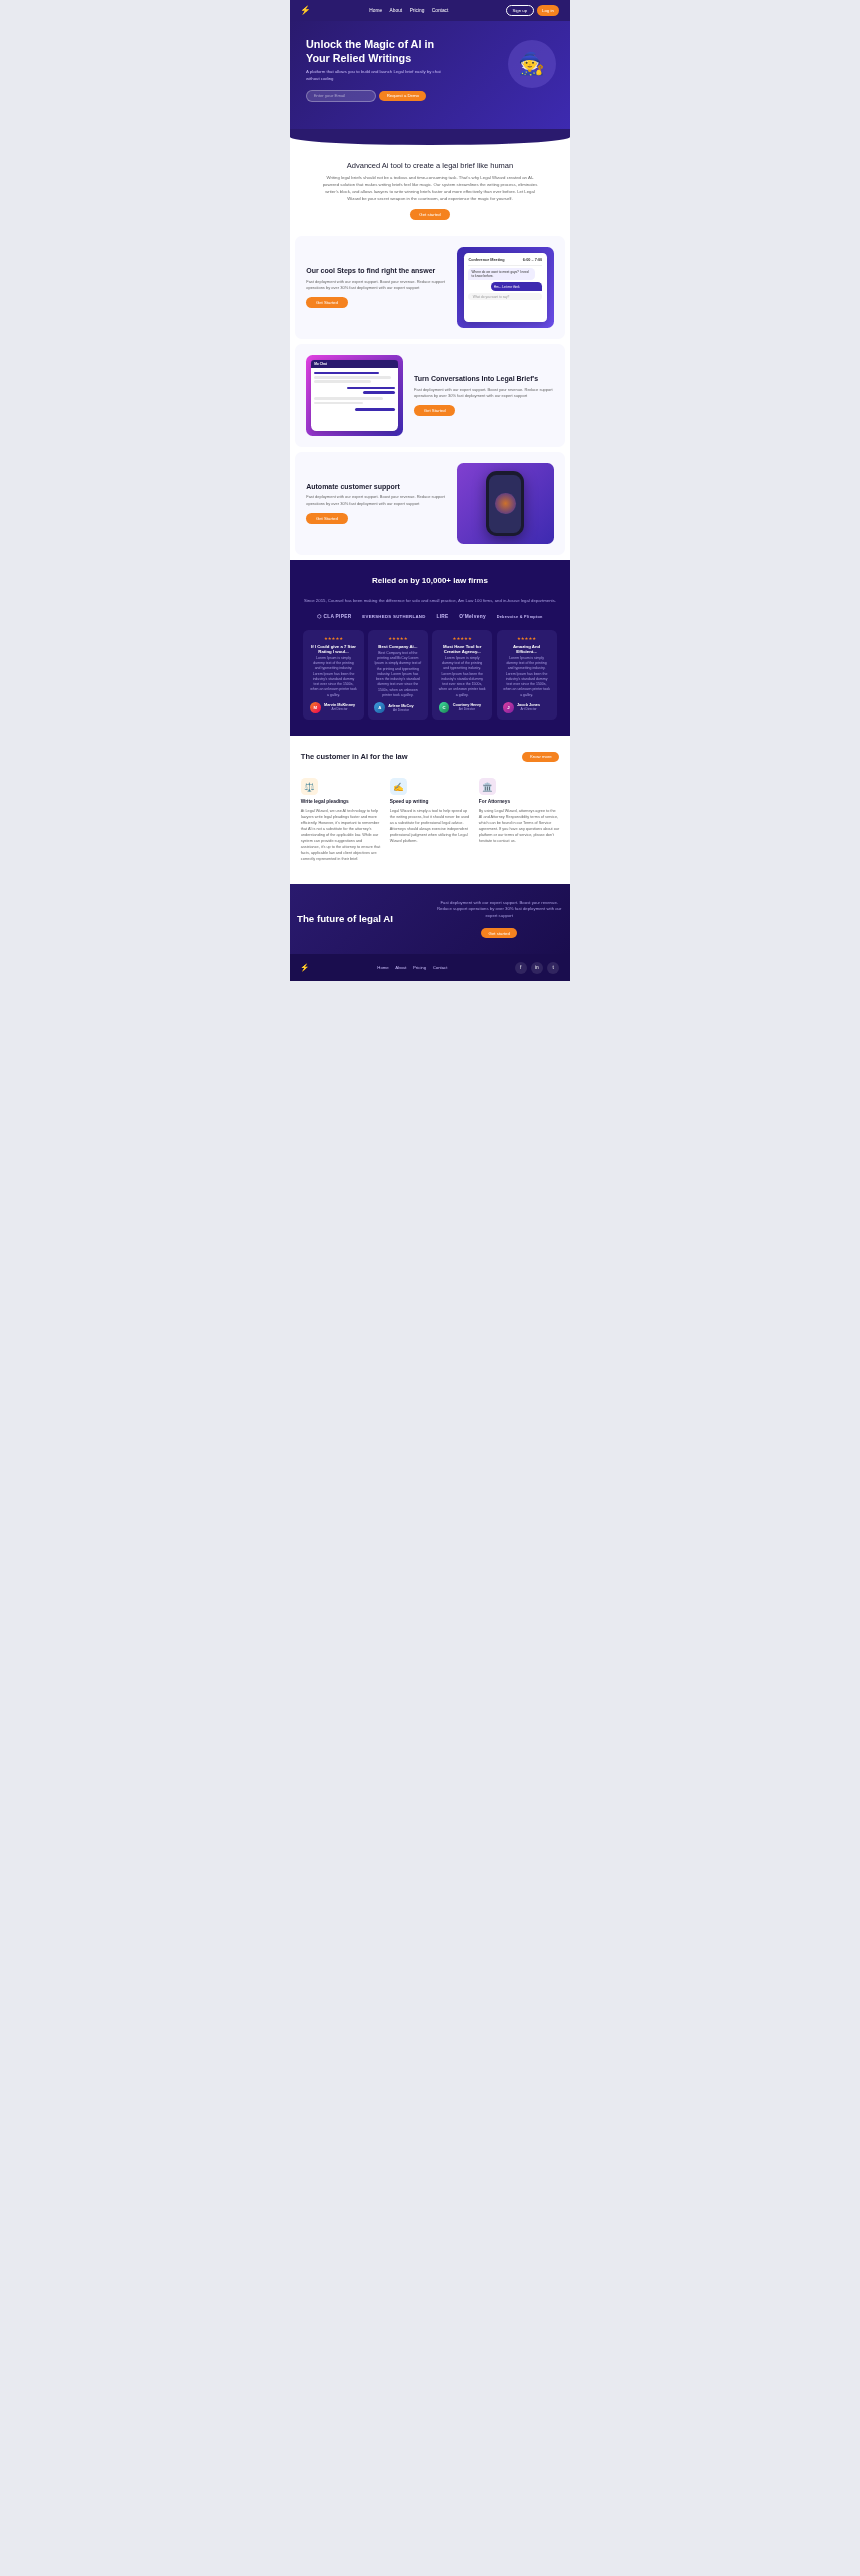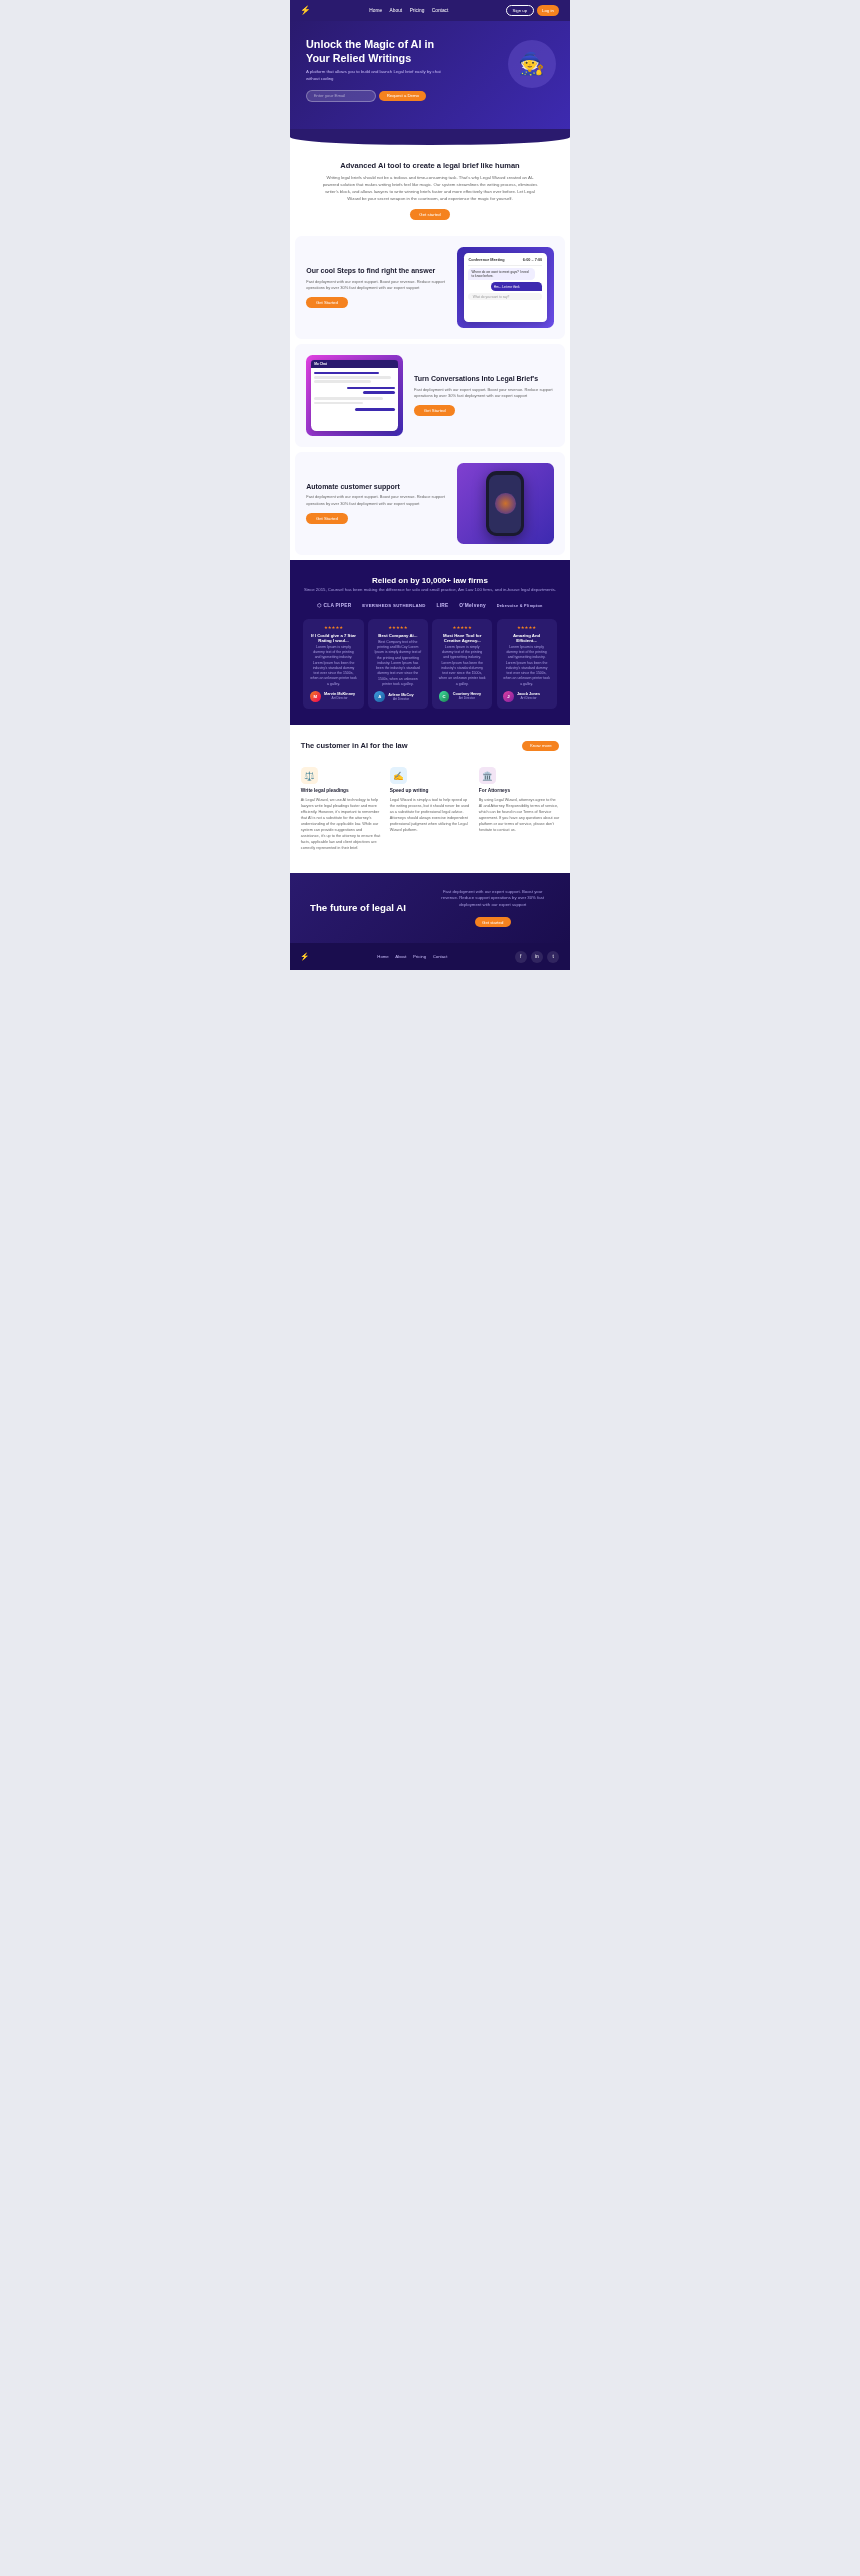--- a/index.html
+++ b/index.html
@@ -92,21 +92,21 @@
       background: rgba(100,80,200,0.5);
       display: flex;
       align-items: center;
       justify-content: center;
       font-size: 21.5px;
     }
 
     
     .section { padding: 16px 16px; }
     .section-center { text-align: center; }
-    .section h2 { font-size: 7.5px; font-weight: 700; color: #1a1a2e; margin-bottom: 5.4px; }
+    .section h2 { font-size: 7.5px; font-weight: 400; color: #1a1a2e; margin-bottom: 5.4px; }
     .section p { font-size: 4.3px; color: #666; line-height: 1.6; }
 
     .btn-get-started {
       background: #f5821f;
       border: none;
       color: #fff;
       padding: 3.2px 9.7px;
       border-radius: 10.8px;
       font-size: 4.3px;
       cursor: pointer;
@@ -241,21 +241,21 @@
     }
     .chat-line-dark { background: #3d2ab0; }
     .chat-line-gray { background: #e8e8e8; }
 
     
     .trusted-section {
       background: #1e0d5e;
       padding: 16px 10.8px;
       text-align: center;
     }
-    .trusted-section h2 { color: #fff; font-size: 8px; margin-bottom: 2px; }
+    .trusted-section h2 { color: #fff; font-size: 8px; margin-bottom: 13px; }
     .trusted-section .subtitle { color: #a89de0; font-size: 4.3px; margin-bottom: 10.8px; }
     .logos-row {
       display: flex;
       align-items: center;
       justify-content: center;
       gap: 10.8px;
       margin-bottom: 10.8px;
       flex-wrap: wrap;
     }
     .logo-item { color: #c5b9f5; font-size: 4.8px; font-weight: 700; letter-spacing: 0.3px; }
@@ -326,21 +326,21 @@
       align-items: center;
       justify-content: center;
       font-size: 8.6px;
     }
     .feature-card h4 { font-size: 4.8px; font-weight: 700; color: #1a1a2e; margin-bottom: 3.2px; }
     .feature-card p { font-size: 3.8px; color: #666; line-height: 1.6; }
 
     
     .footer-cta {
       background: linear-gradient(135deg, #2a1a6e, #1a0d4e);
-      padding: 16px 20px;
+      padding: 16px 7px;
       text-align: center;
       display: flex;
       align-items: center;
       gap: 10.8px;
     }
     .footer-cta-left { text-align: left; flex: 1; }
     .footer-cta-left h2 { color: #fff; font-size: 9.7px; font-weight: 700; line-height: 1.3; }
     .footer-cta-right { flex: 1; }
     .footer-cta-right p { color: #a89de0; font-size: 4.3px; line-height: 1.6; margin-bottom: 6.5px; }
 

